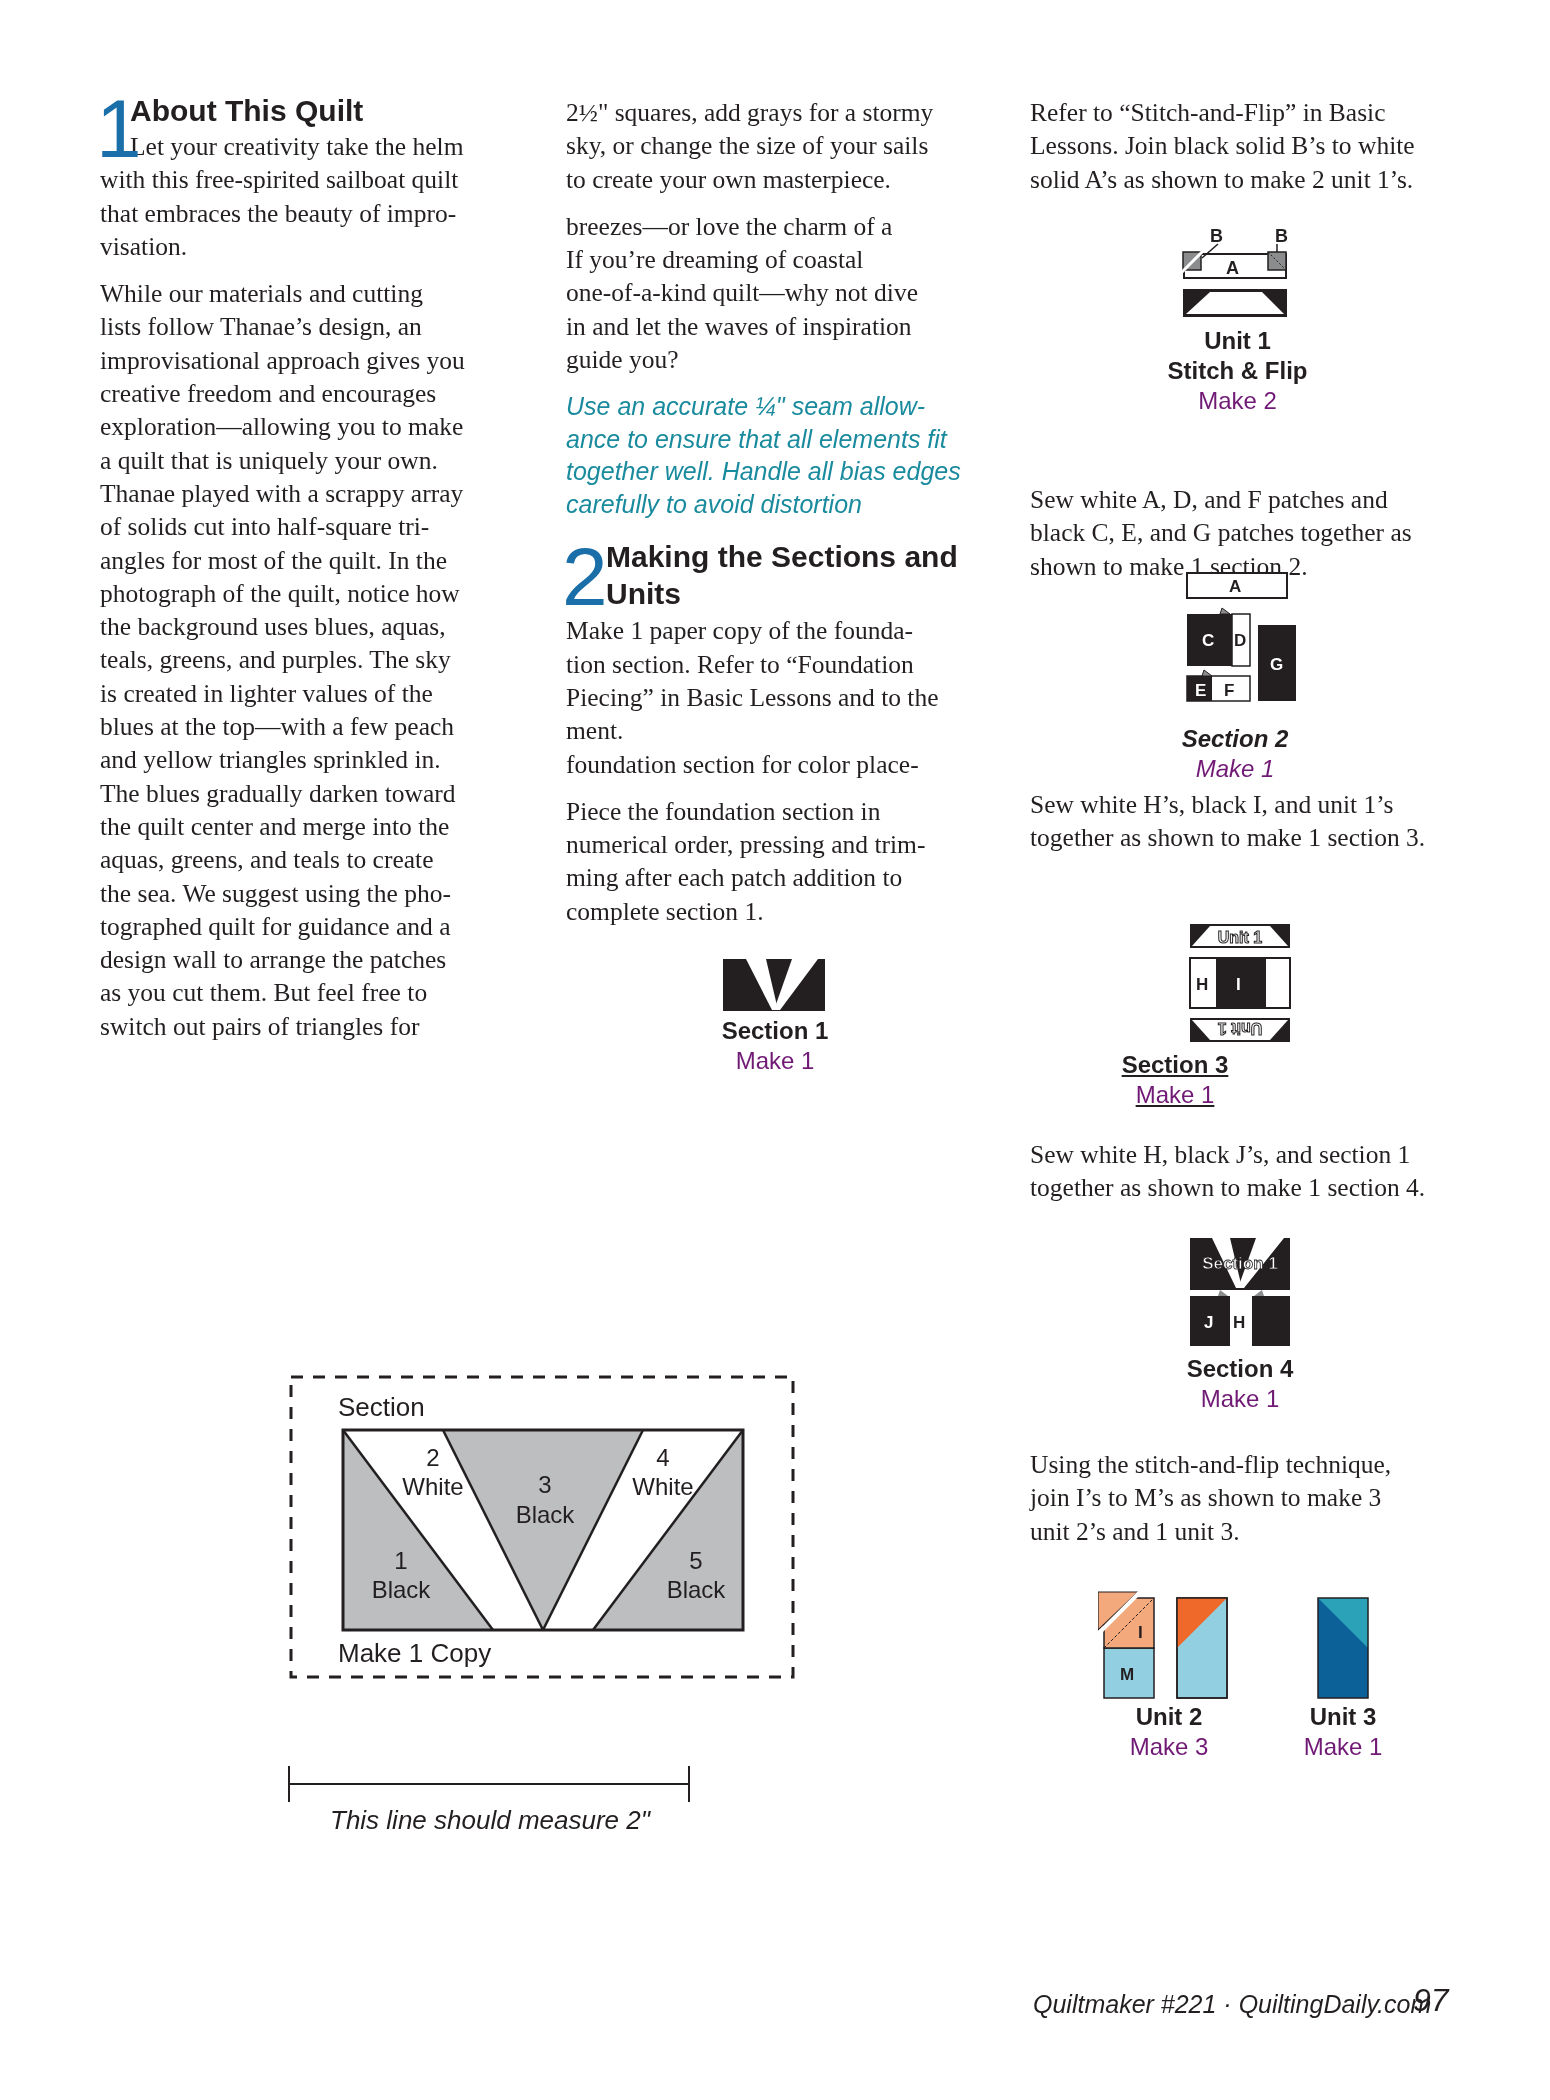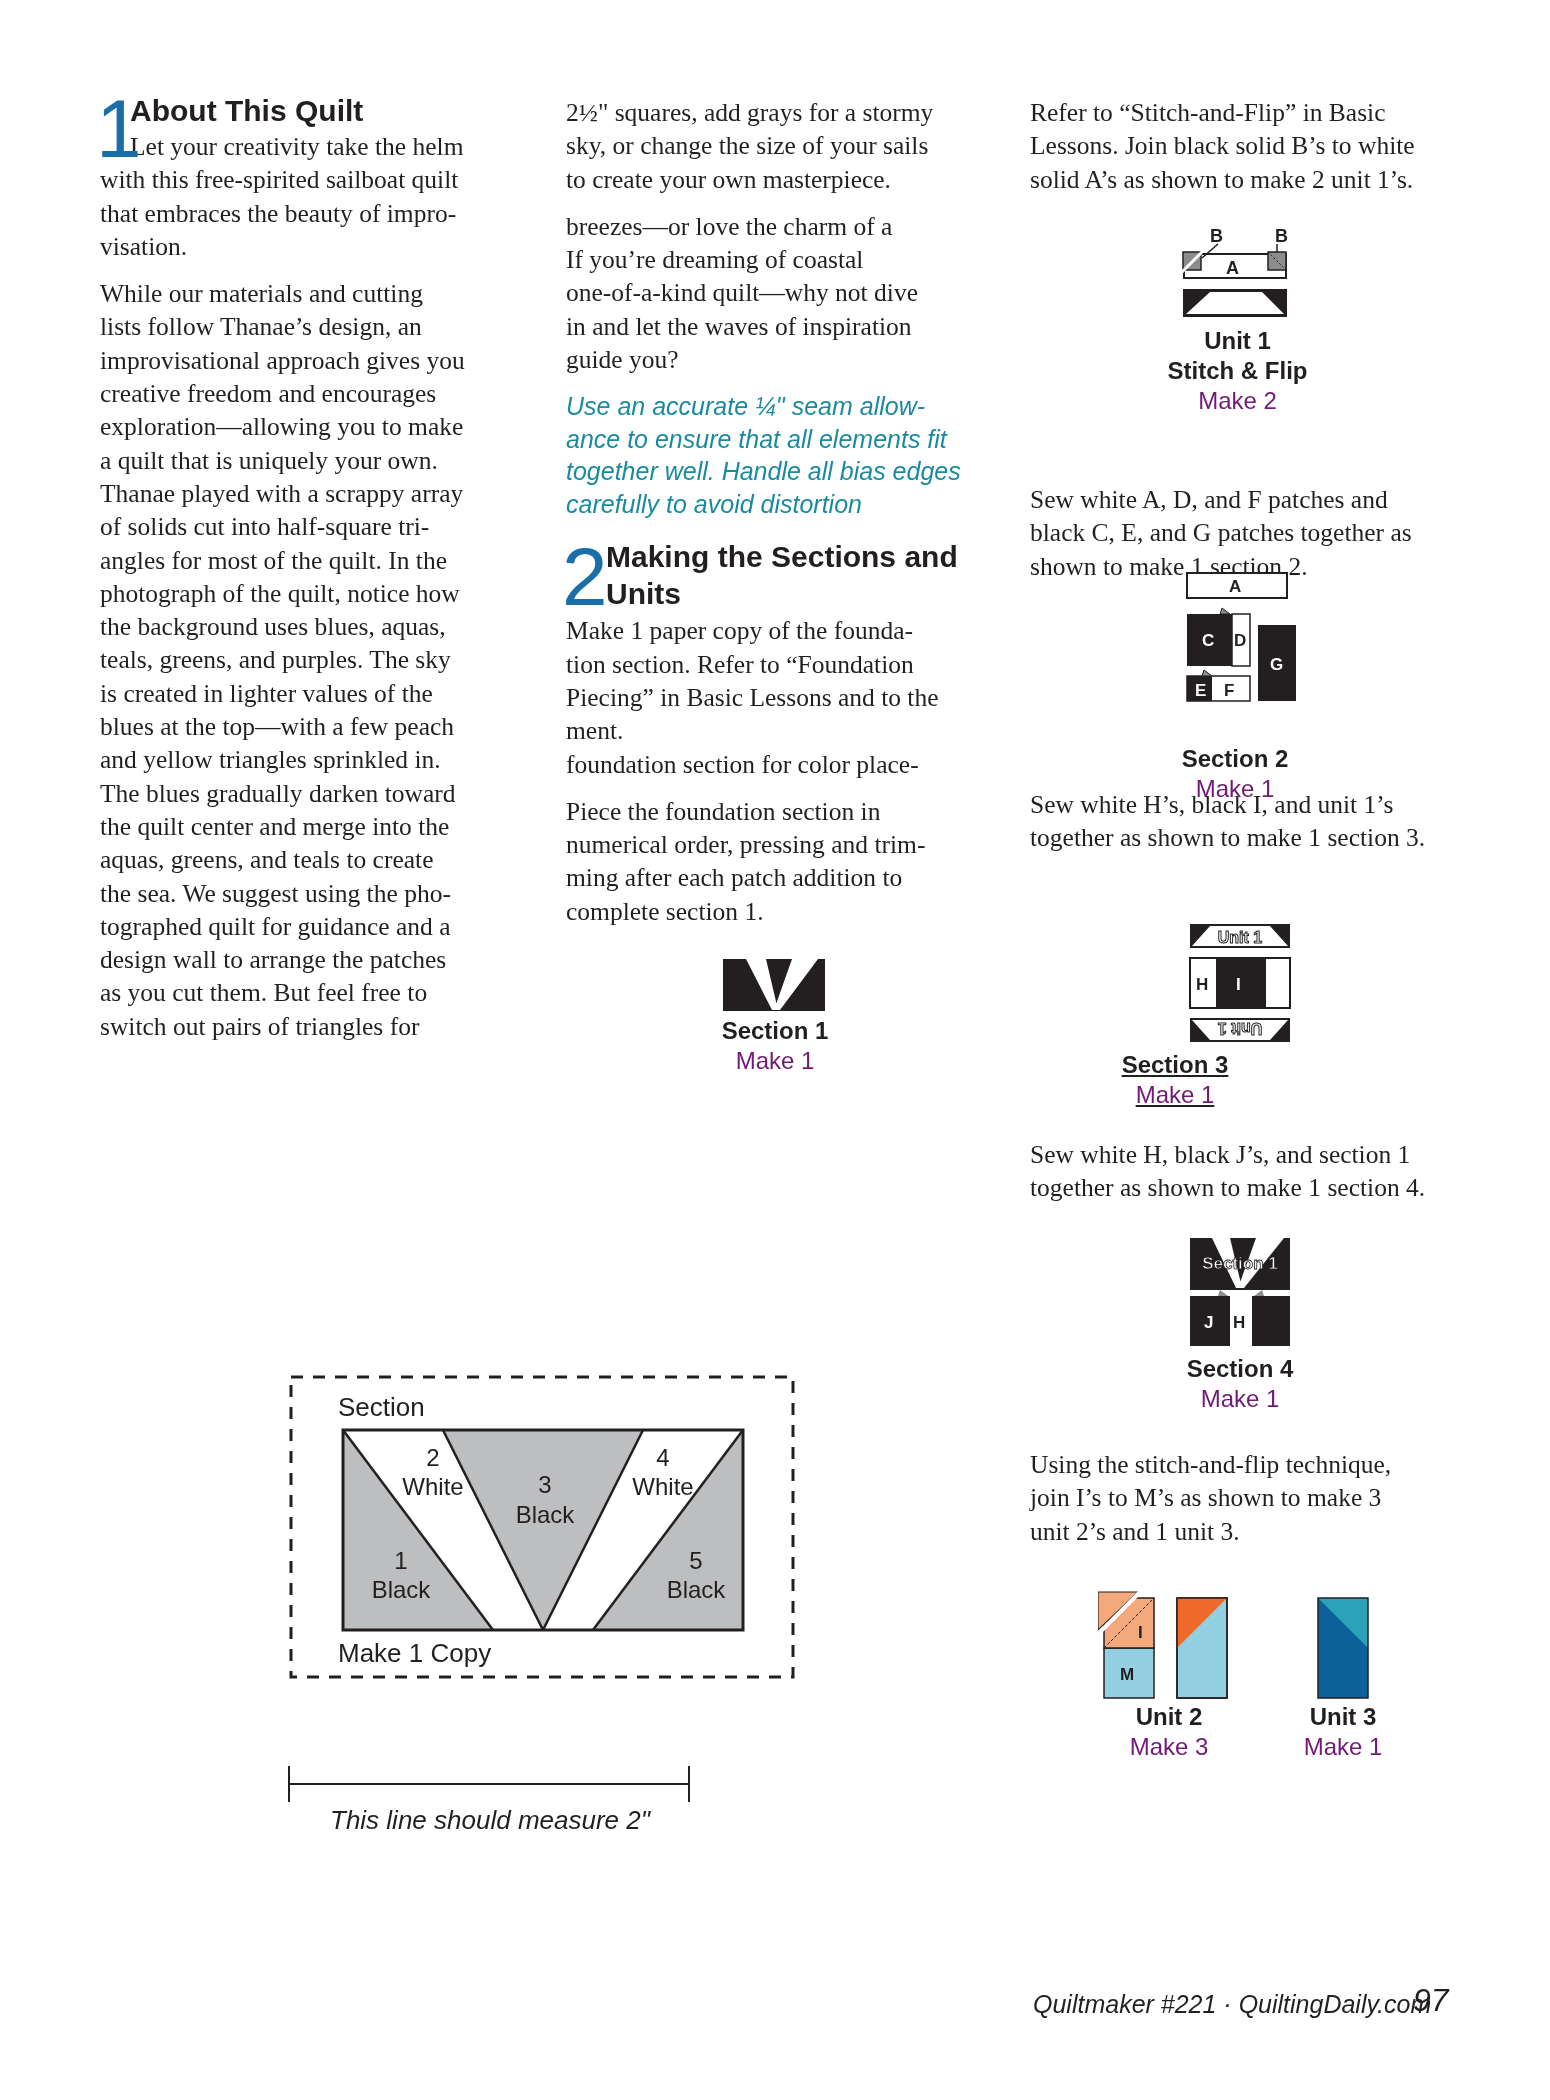--- a/index.html
+++ b/index.html
@@ -156,21 +156,21 @@
   <text x="16" y="74" font-family="Liberation Sans, sans-serif" font-weight="bold" font-size="17" fill="#fff">C</text>
   <text x="48" y="74" font-family="Liberation Sans, sans-serif" font-weight="bold" font-size="17" fill="#231f20">D</text>
   <rect x="1" y="104" width="63" height="25" fill="#fff" stroke="#231f20" stroke-width="1.5"></rect>
   <rect x="1" y="104" width="25" height="25" fill="#231f20"></rect>
   <polygon points="16,104 26,104 18,98" fill="#8a8c8e" stroke="#231f20" stroke-width="1"></polygon>
   <text x="9" y="124" font-family="Liberation Sans, sans-serif" font-weight="bold" font-size="17" fill="#fff">E</text>
   <text x="38" y="124" font-family="Liberation Sans, sans-serif" font-weight="bold" font-size="17" fill="#231f20">F</text>
   <rect x="72" y="53" width="38" height="76" fill="#231f20"></rect>
   <text x="84" y="98" font-family="Liberation Sans, sans-serif" font-weight="bold" font-size="17" fill="#fff">G</text>
 </svg>
-<div class="caption" style="left:1160px; top:744px; width:150px;">
+<div class="caption" style="left:1160px; top:724px; width:150px;font-style:italic;">
   <span class="cap-b">Section 2</span>
   <span class="cap-r">Make 1</span>
 </div>
 
 <div class="col" style="left:1030px; top:788px; width:460px;">
   <div class="p">
     <span class="ln">Sew white H’s, black I, and unit 1’s</span>
     <span class="ln">together as shown to make 1 section 3.</span>
   </div>
 </div>

